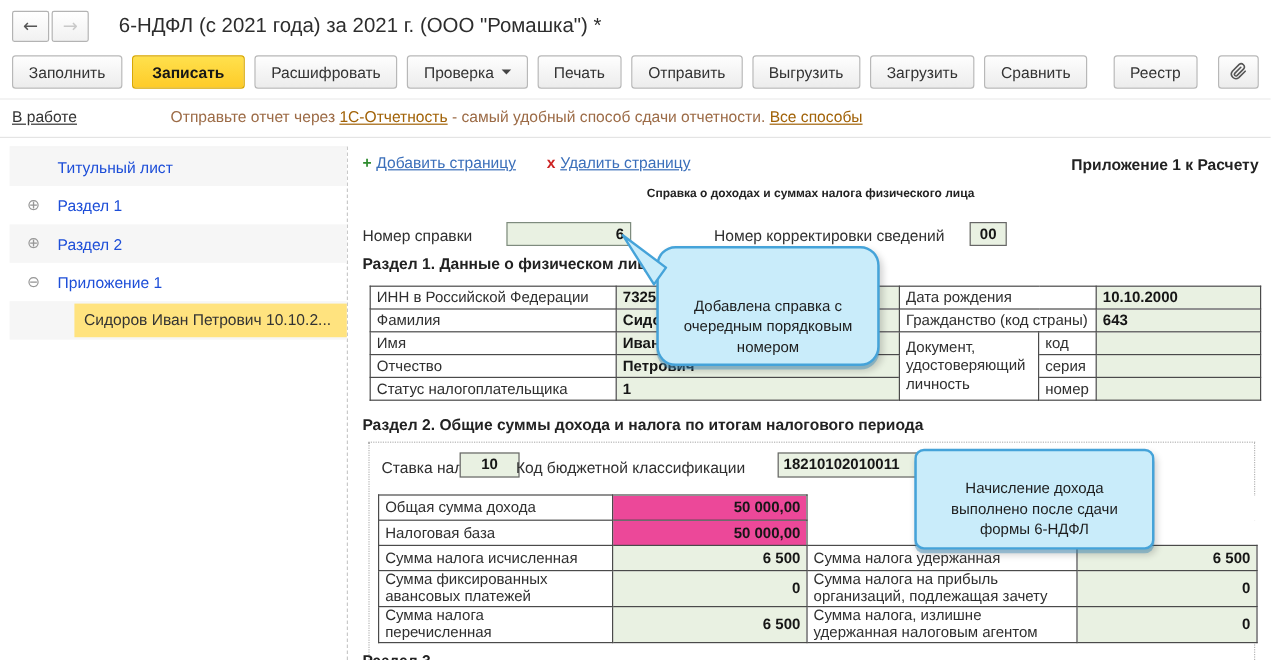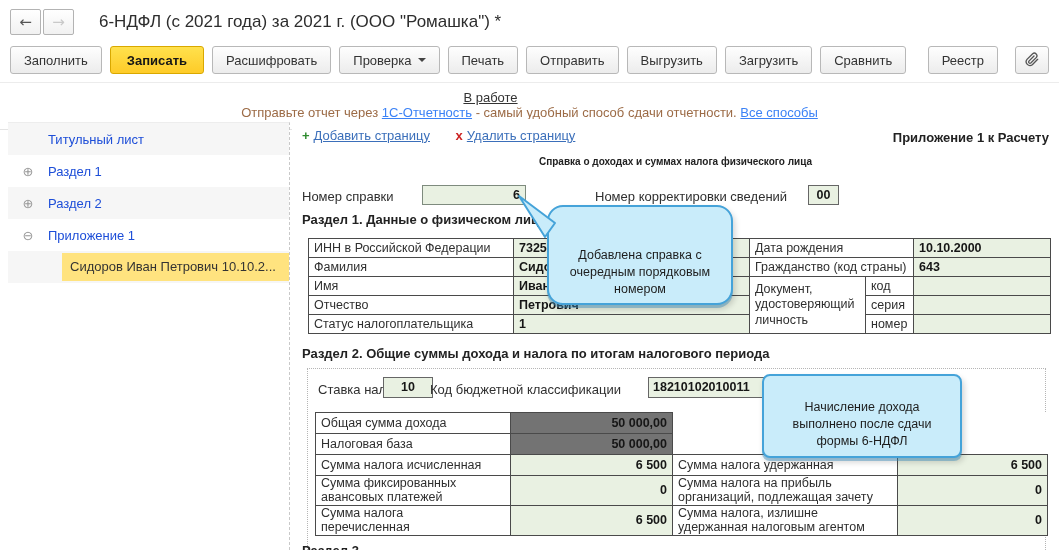--- a/index.html
+++ b/index.html
@@ -26,24 +26,24 @@
     border:1px solid #b8b8b8; border-radius:3px;
     background:linear-gradient(#fefefe,#ececec);
     font-family:"Liberation Sans",sans-serif; font-size:13px; color:#333;
     display:inline-flex; align-items:center; cursor:pointer; white-space:nowrap;
   }
   .btn.primary { background:linear-gradient(#ffe14d,#fecb28); border-color:#d9a800; font-weight:700; color:#161616; padding:0 16px; }
   .btn.registry { margin-left:auto; }
   .btn.clip { margin-right:0; margin-left:9px; padding:0 8px; }
   .caret { margin-left:6px; width:0; height:0; border-left:4px solid transparent; border-right:4px solid transparent; border-top:4px solid #444; }
   
-  .statusbar { display:flex; align-items:center; padding:7px 10px 9px; border-bottom:1px solid #e4e4e4;flex-direction:column; }
+  .statusbar { display:flex; align-items:center; padding:7px 10px 9px; border-bottom:1px solid #e4e4e4; }
   .state-link { color:#333; text-decoration:underline; margin-right:78px; cursor:pointer; }
   .hint { color:#9c6b46; }
-  .hint a { color:#3b82f6; text-decoration:underline; cursor:pointer; }
+  .hint a { color:#a16207; text-decoration:underline; cursor:pointer; }
   
   .content { position:absolute; left:0; right:0; top:119px; bottom:0; }
   .sidebar {
     position:absolute; left:8px; top:3px; bottom:0; width:282px;
     border-right:1px dashed #c9c9c9; border-top:1px solid #ededed;
   }
   .tree-row { height:32px; display:flex; align-items:center; cursor:pointer; }
   .tree-row.alt { background:#f6f6f6; }
   .expander { width:16px; margin-left:12px; color:#979797; font-family:"DejaVu Sans",sans-serif; font-size:13px; text-align:center; }
   .tree-label { margin-left:12px; color:#1d4ed8; }
@@ -62,21 +62,21 @@
   .fld {
     position:absolute; background:#e9f1e2; border:1px solid #7e8b7e;
     font-weight:700; color:#161616; font-size:12.5px; line-height:18px;
   }
   .lbl-txt { color:#2f2f2f; }
   .sec-title { font-weight:700; color:#222; white-space:nowrap; }
   
   table.frm { border-collapse:collapse; table-layout:fixed; font-size:12.5px; }
   table.frm td { border:1px solid #4a4a4a; padding:0 5px; overflow:hidden; color:#2f2f2f; vertical-align:middle; }
   table.frm td.val { background:#e9f1e2; font-weight:700; color:#161616; }
-  table.frm td.dark { background:#737373; }
+  table.frm td.dark { background:#ec4899; }
   table.frm td.num { text-align:right; }
   table.frm td.spacer { border:none; background:#fff; }
   table.frm td.ml { white-space:pre-line; line-height:1.15; }
   .t1 td { height:19px; }
   .doc-cell { line-height:1.25; }
   .dotted-group { border:1px dotted #b5b5b5; background:transparent; }
   
   .callout {
     position:absolute; z-index:10; background:#c9ecfa; border:2px solid #45a3d9;
     border-radius:8px; padding:6px 8px; text-align:center; white-space:pre-line;

